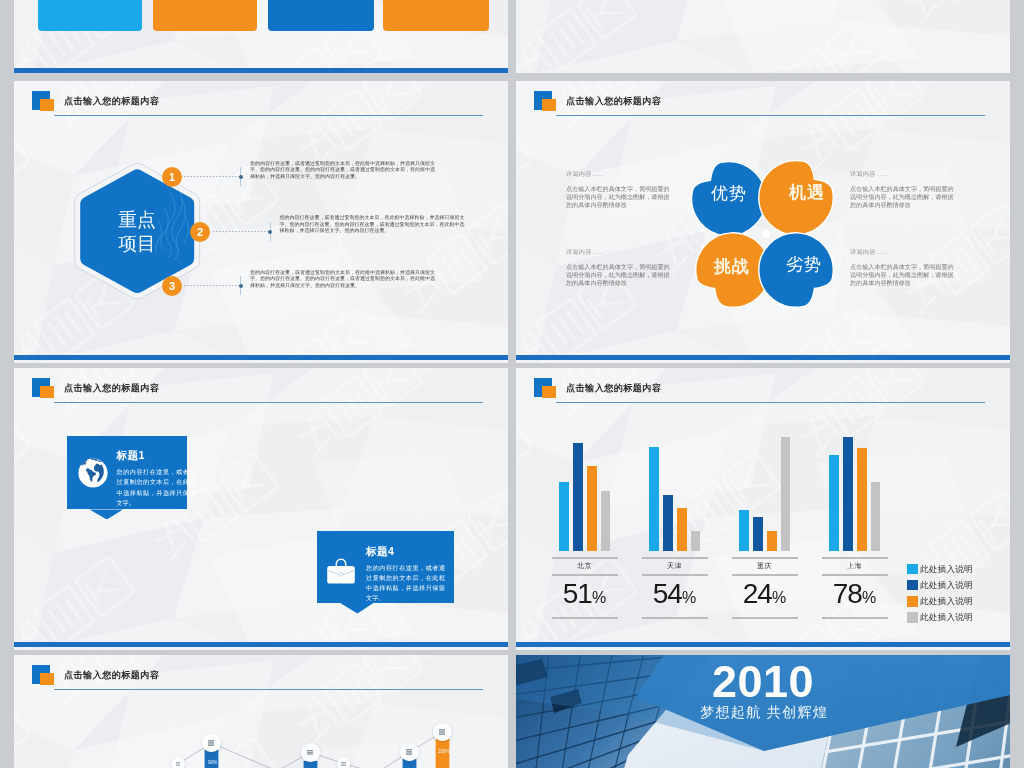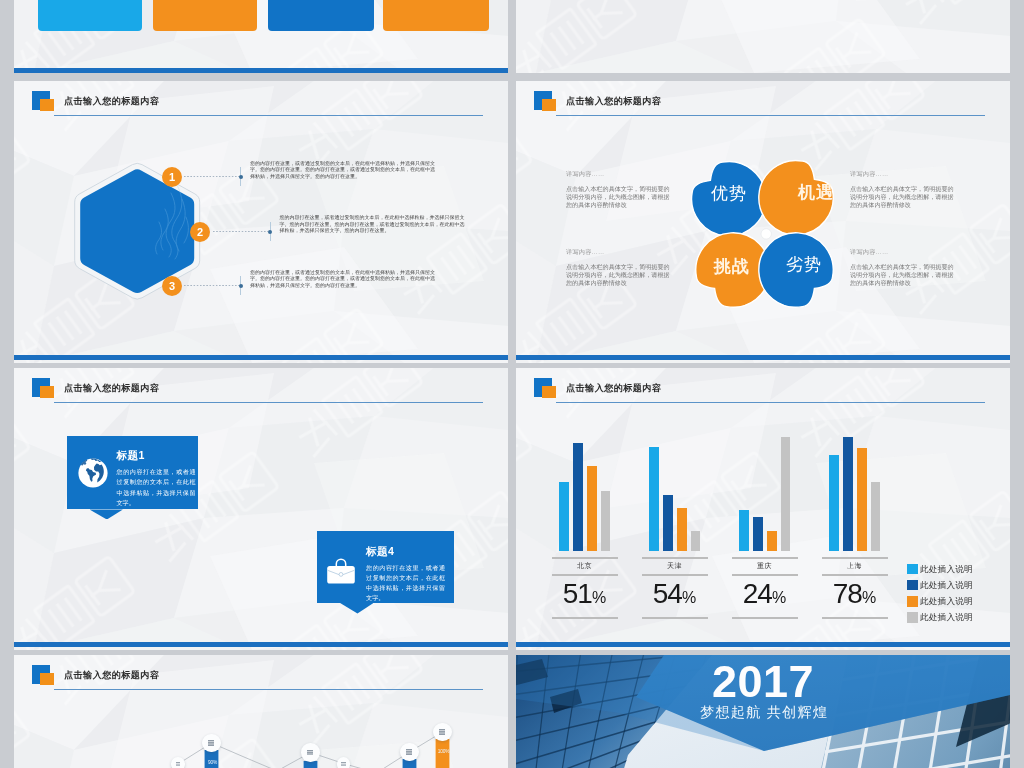--- a/index.html
+++ b/index.html
@@ -58,41 +58,41 @@
   .s3 .p1{left:236px;top:78.6px;}
   .s3 .p2{left:265.4px;top:133.4px;}
   .s3 .p3{left:236px;top:187.6px;}
 
   
   .petal-txt{position:absolute;color:#fff;font-size:17px;font-weight:400;
      letter-spacing:1px;white-space:nowrap;width:74px;text-align:center;
      line-height:19px;}
   .petal-txt.bold{font-weight:700;color:#fff4e2;}
   .s4 .lA{left:176px;top:103px;}
-  .s4 .lB{left:263px;top:102.2px;}
+  .s4 .lB{left:254px;top:102.2px;}
   .s4 .lC{left:178.8px;top:175.7px;}
   .s4 .lD{left:251px;top:174.3px;}
   .note{position:absolute;width:107px;}
   .note-t{font-size:6.2px;color:#909090;letter-spacing:.2px;line-height:7px;}
   .note-b{font-size:6.1px;color:#767676;line-height:8px;margin-top:8.8px;}
   .s4 .nA{left:50px;top:88.5px;}
   .s4 .nB{left:334px;top:88.5px;}
   .s4 .nC{left:50px;top:166.5px;}
   .s4 .nD{left:334px;top:166.5px;}
 
   
   .card{position:absolute;}
   .card-tail{position:absolute;left:22.5px;top:100%;width:33.4px;height:10px;
       background:inherit;clip-path:polygon(0 0,100% 0,52% 100%);}
   .card-t{position:absolute;left:49.5px;top:14.5px;font-size:10.6px;font-weight:700;
       color:#fff;letter-spacing:.4px;line-height:11px;}
   .card-b{position:absolute;left:49.5px;top:31.5px;width:79px;font-size:6.1px;
       line-height:10.1px;color:#fff;text-align:justify;}
   .card-icon{position:absolute;left:10px;top:21.5px;}
-  .s5 .c1{left:53px;top:67.9px;width:131px;height:73.5px;background:#1173c6;}
+  .s5 .c1{left:53px;top:67.9px;width:120px;height:73.5px;background:#1173c6;}
   .s5 .c2{left:208.8px;top:67px;width:137.5px;height:73.9px;background:#f3901d;}
   .s5 .c3{left:147.1px;top:163.4px;width:138px;height:68.6px;background:#f3901d;}
   .s5 .c4{left:302.6px;top:163.1px;width:137.9px;height:72px;background:#1173c6;}
   .s5 .c4 .card-icon{left:8.5px;top:22.6px;}
   .s5 .c3 .card-tail{height:11.7px;}
   .s5 .c4 .card-tail{left:23.5px;height:10.5px;}
 
   
   #chart-area,#chart-groups,#chart-legend{position:absolute;left:0;top:0;
         width:494px;height:282px;}
@@ -229,20 +229,24 @@
       <g opacity=".30" fill="none" stroke="#8cc6ef" stroke-width="0.9" stroke-linecap="round">
         <path d="M163 104 c7 13 6 24 0 33 c-6 9 -7 17 -2 24 c4 6 4 12 0 17"></path>
         <path d="M157 112 c6 12 5 21 -1 29 c-5 8 -5 15 -1 21 c3 5 3 10 0 14"></path>
         <path d="M151 128 c5 10 4 17 -1 24 c-4 6 -4 12 -1 17"></path>
         <path d="M145 141 c4 8 3 14 -1 19 c-3 5 -3 9 -1 13"></path>
         <path d="M168 118 c5 12 4 22 -2 31 c-5 8 -5 15 -1 21"></path>
         <path d="M172 136 c4 10 3 18 -2 26"></path>
       </g>
     </svg>
 
+    <div class="hex-label">
+      <span>重点</span><br>
+      <span>项目</span>
+    </div>
 
     <div class="dash d1"></div>
     <div class="dash d2"></div>
     <div class="dash d3"></div>
     <div class="tick k1"></div>
     <div class="tick k2"></div>
     <div class="tick k3"></div>
 
     <div class="numcircle n1">1</div>
     <div class="numcircle n2">2</div>
@@ -597,17 +601,17 @@
             <path d="M384,282 q4,-32 33,-38 q29,6 33,38 z" fill="#e8eef5"></path>
             <ellipse cx="417" cy="268" rx="19" ry="22" fill="#dcb293"></ellipse>
             <path d="M397,259 q21,-17 43,-2 l3,-7 q-24,-20 -48,-3 z" fill="#14142a"></path>
             <path d="M395,261 q22,-24 46,-3 q-3,-17 -23,-18 q-20,-1 -23,21 z" fill="#1b1b33"></path>
             <ellipse cx="420" cy="247" rx="3.6" ry="4.7" fill="#f4f4f4"></ellipse>
             <path d="M403,277 l-16,-7 -10,12 q12,13 26,10 z" fill="#c9a182"></path>
           </g>
         </g>
       </g>
     </svg>
-    <div class="cover-year">2017</div>
+    <div class="cover-year">2010</div>
     <div class="cover-tag">梦想起航 共创辉煌</div>
   </div>
 
 </div>
 
 </body></html>

